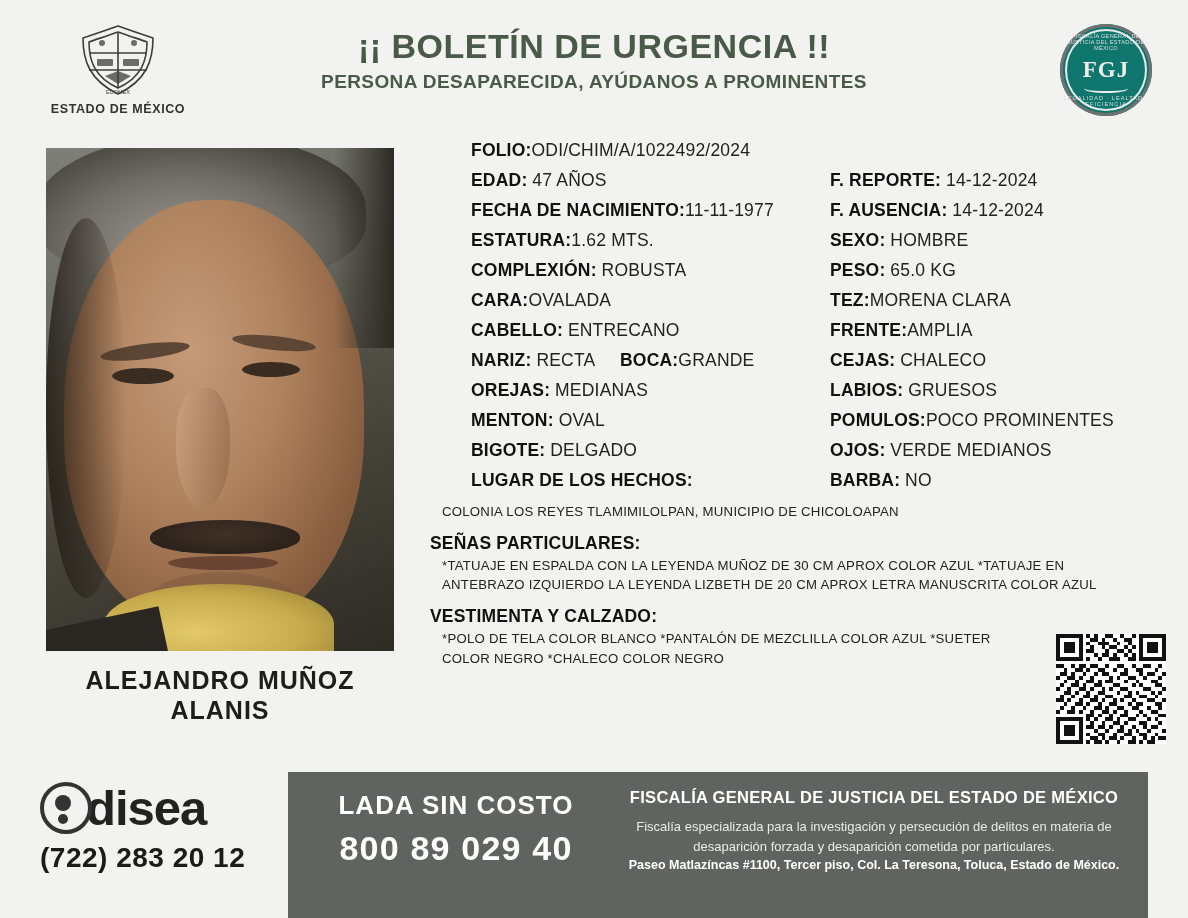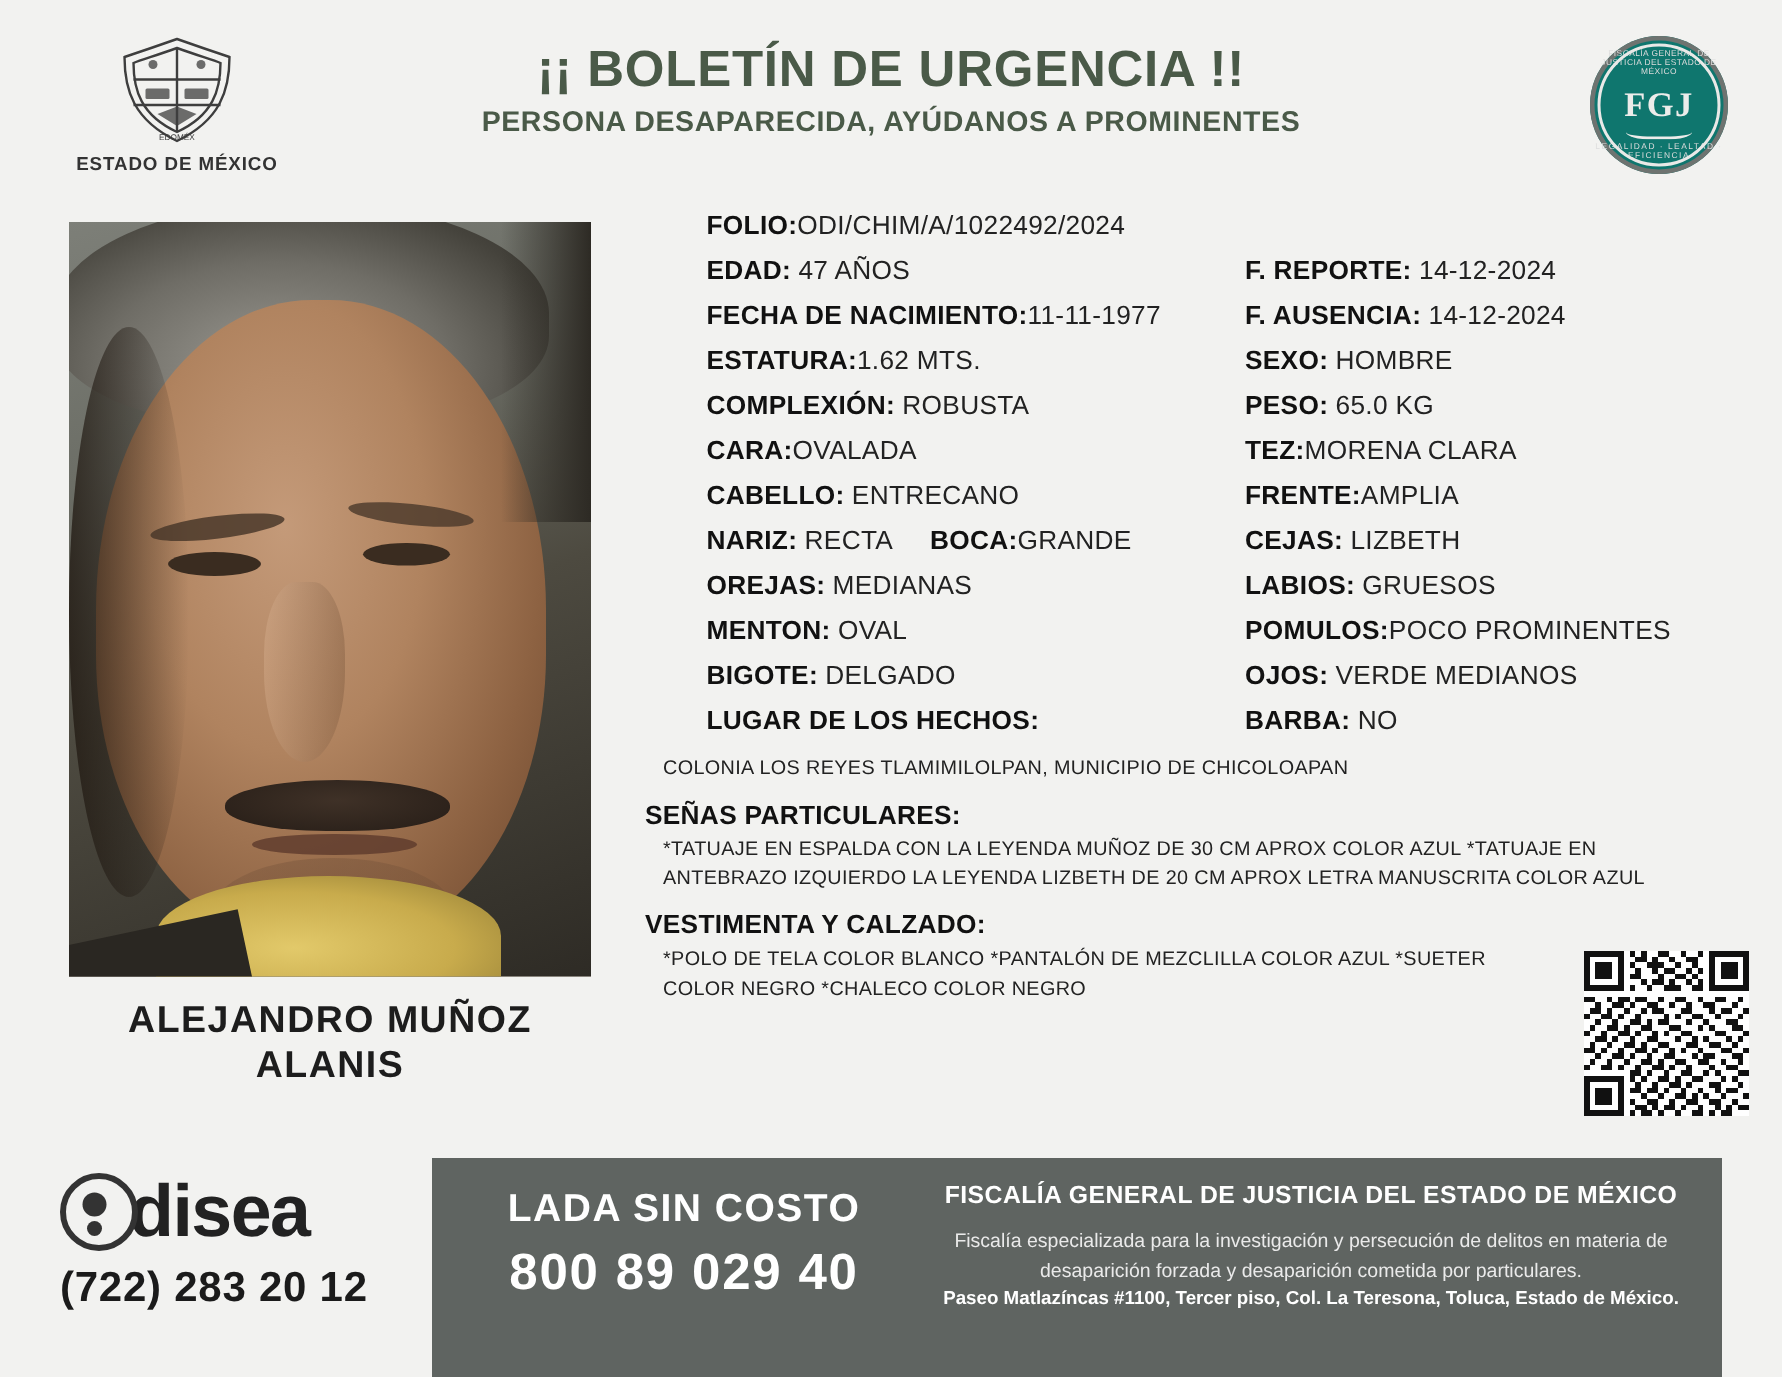--- a/index.html
+++ b/index.html
@@ -240,21 +240,21 @@
     <div class="row">
       <div class="fld colL">
         <span class="lbl">NARIZ:</span>
         <span class="val">RECTA</span>
       </div>
       <div class="fld colM">
         <span class="lbl">BOCA:</span><span class="val">GRANDE</span>
       </div>
       <div class="fld colR">
         <span class="lbl">CEJAS:</span>
-        <span class="val">LIZBETH</span>
+        <span class="val">CHALECO</span>
       </div>
     </div>
 
     <div class="row">
       <div class="fld colL">
         <span class="lbl">OREJAS:</span>
         <span class="val">MEDIANAS</span>
       </div>
       <div class="fld colR">
         <span class="lbl">LABIOS:</span>

